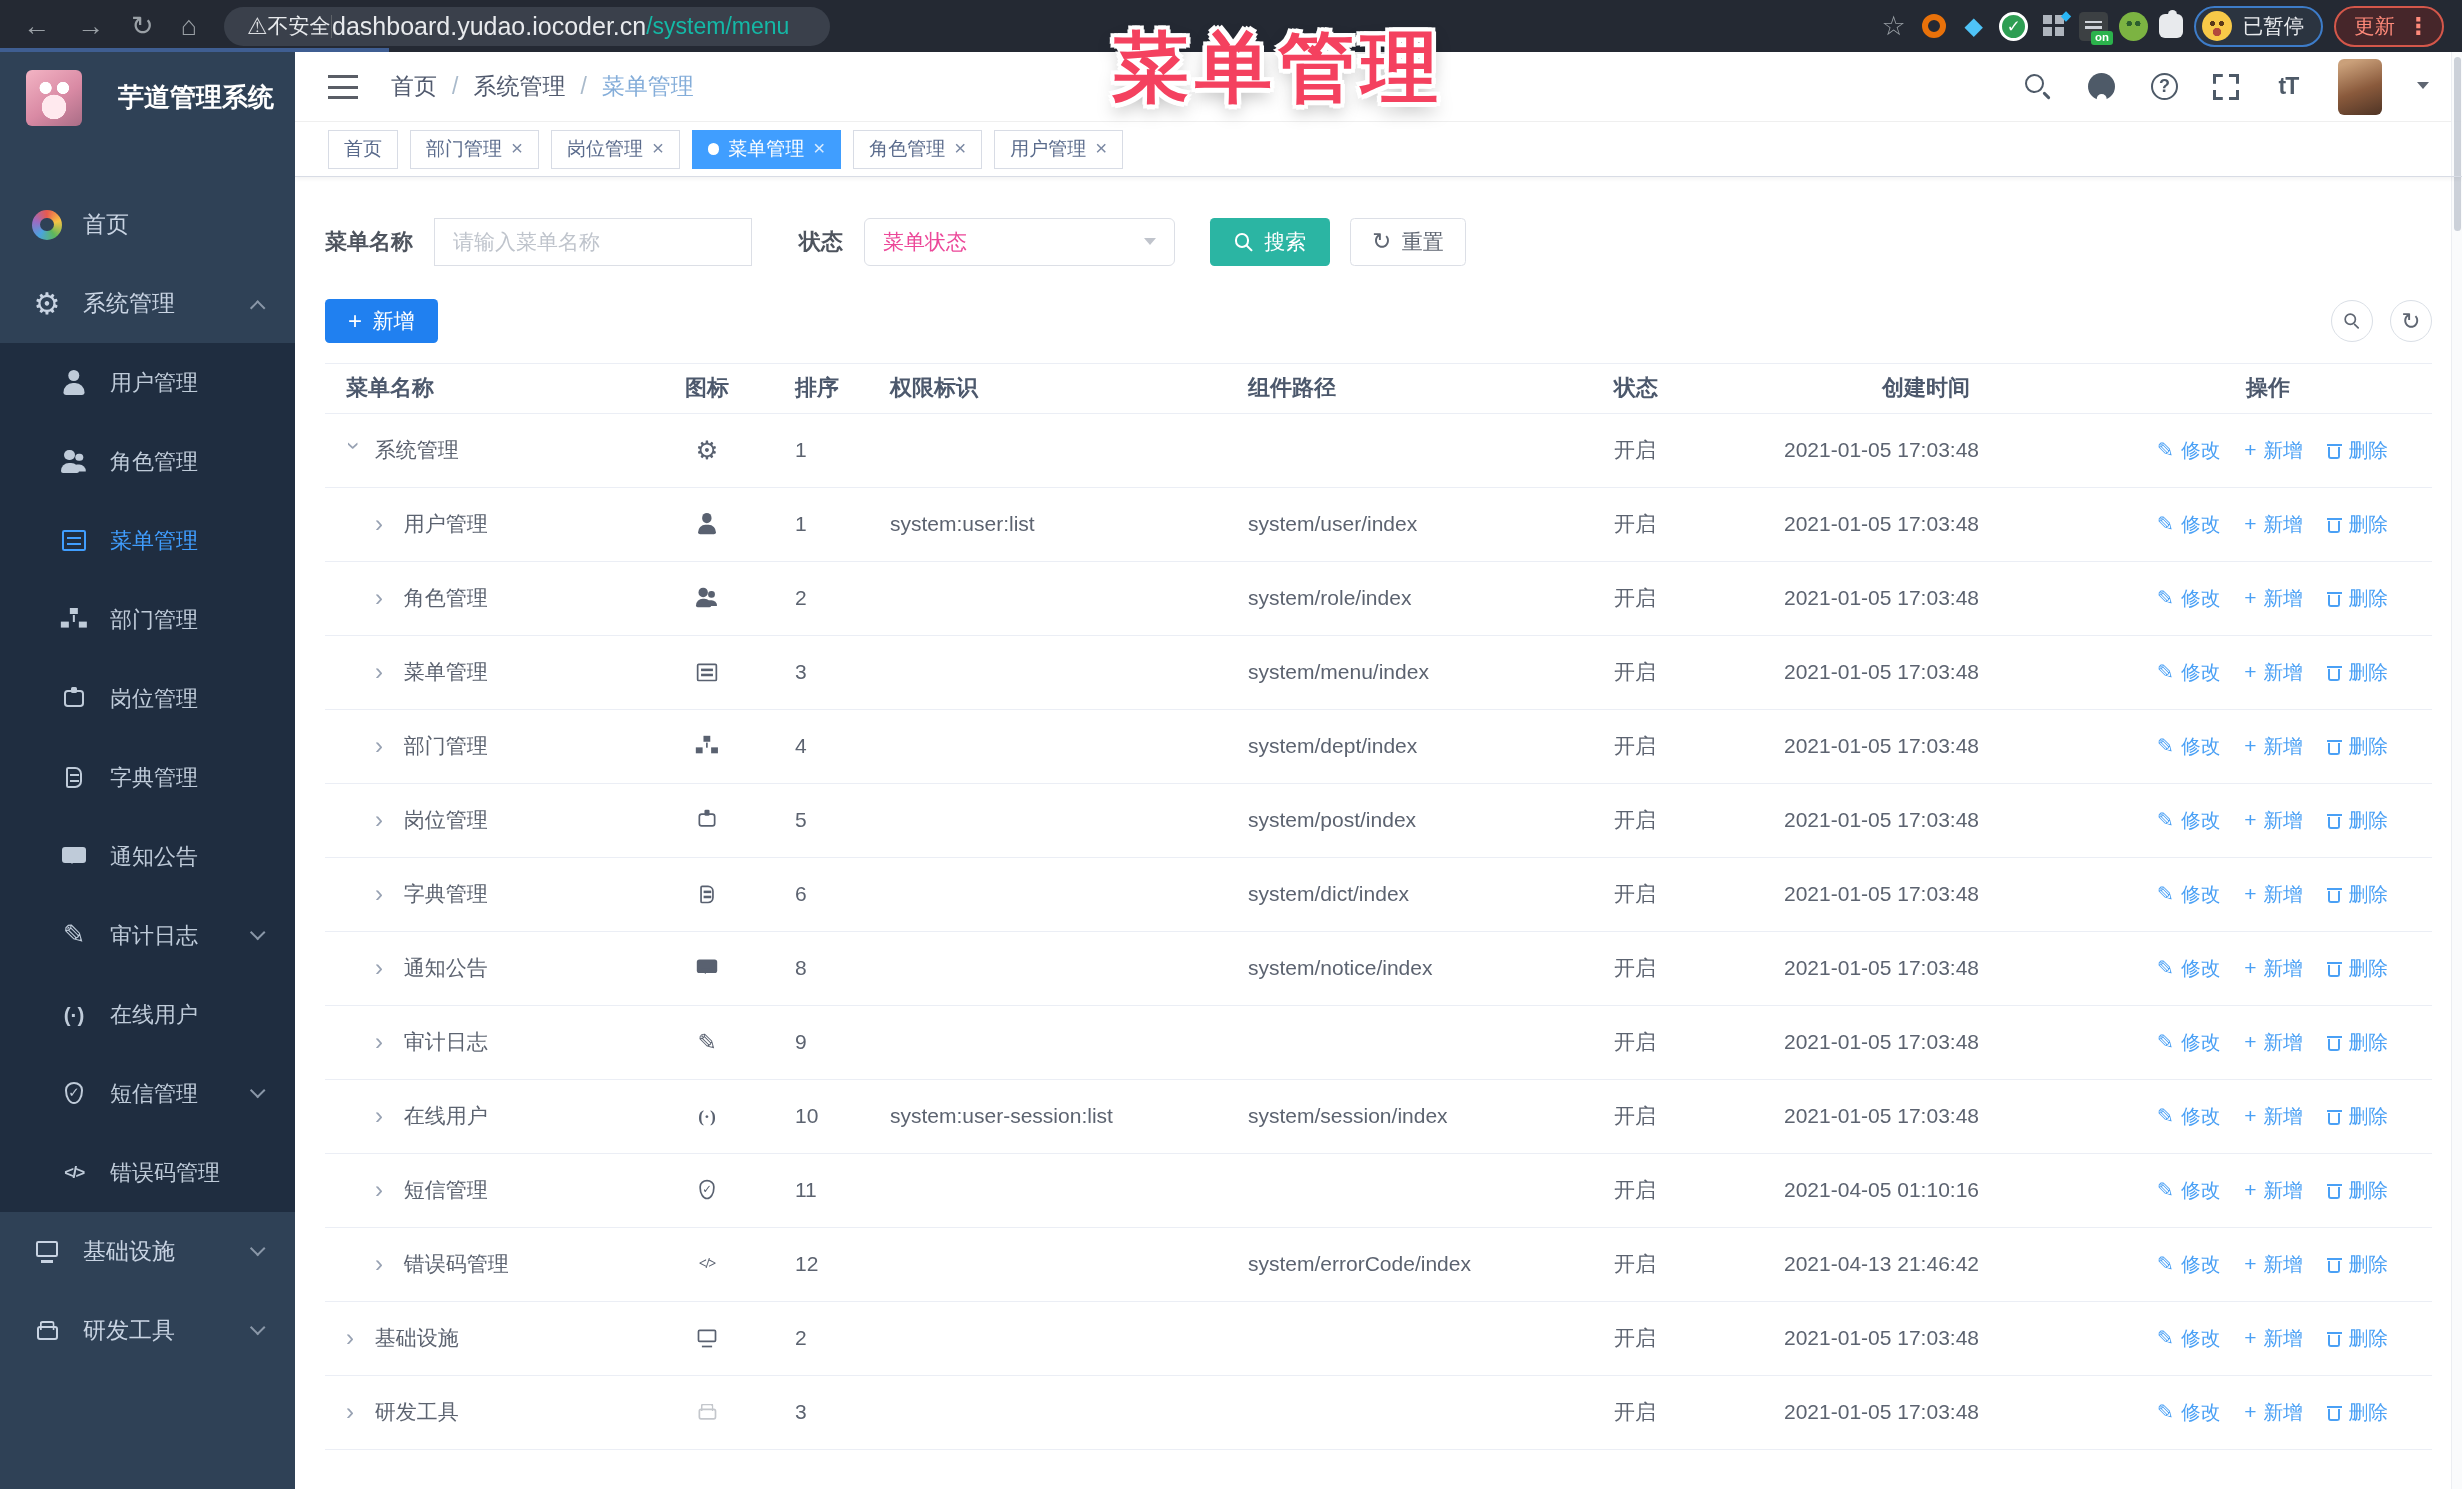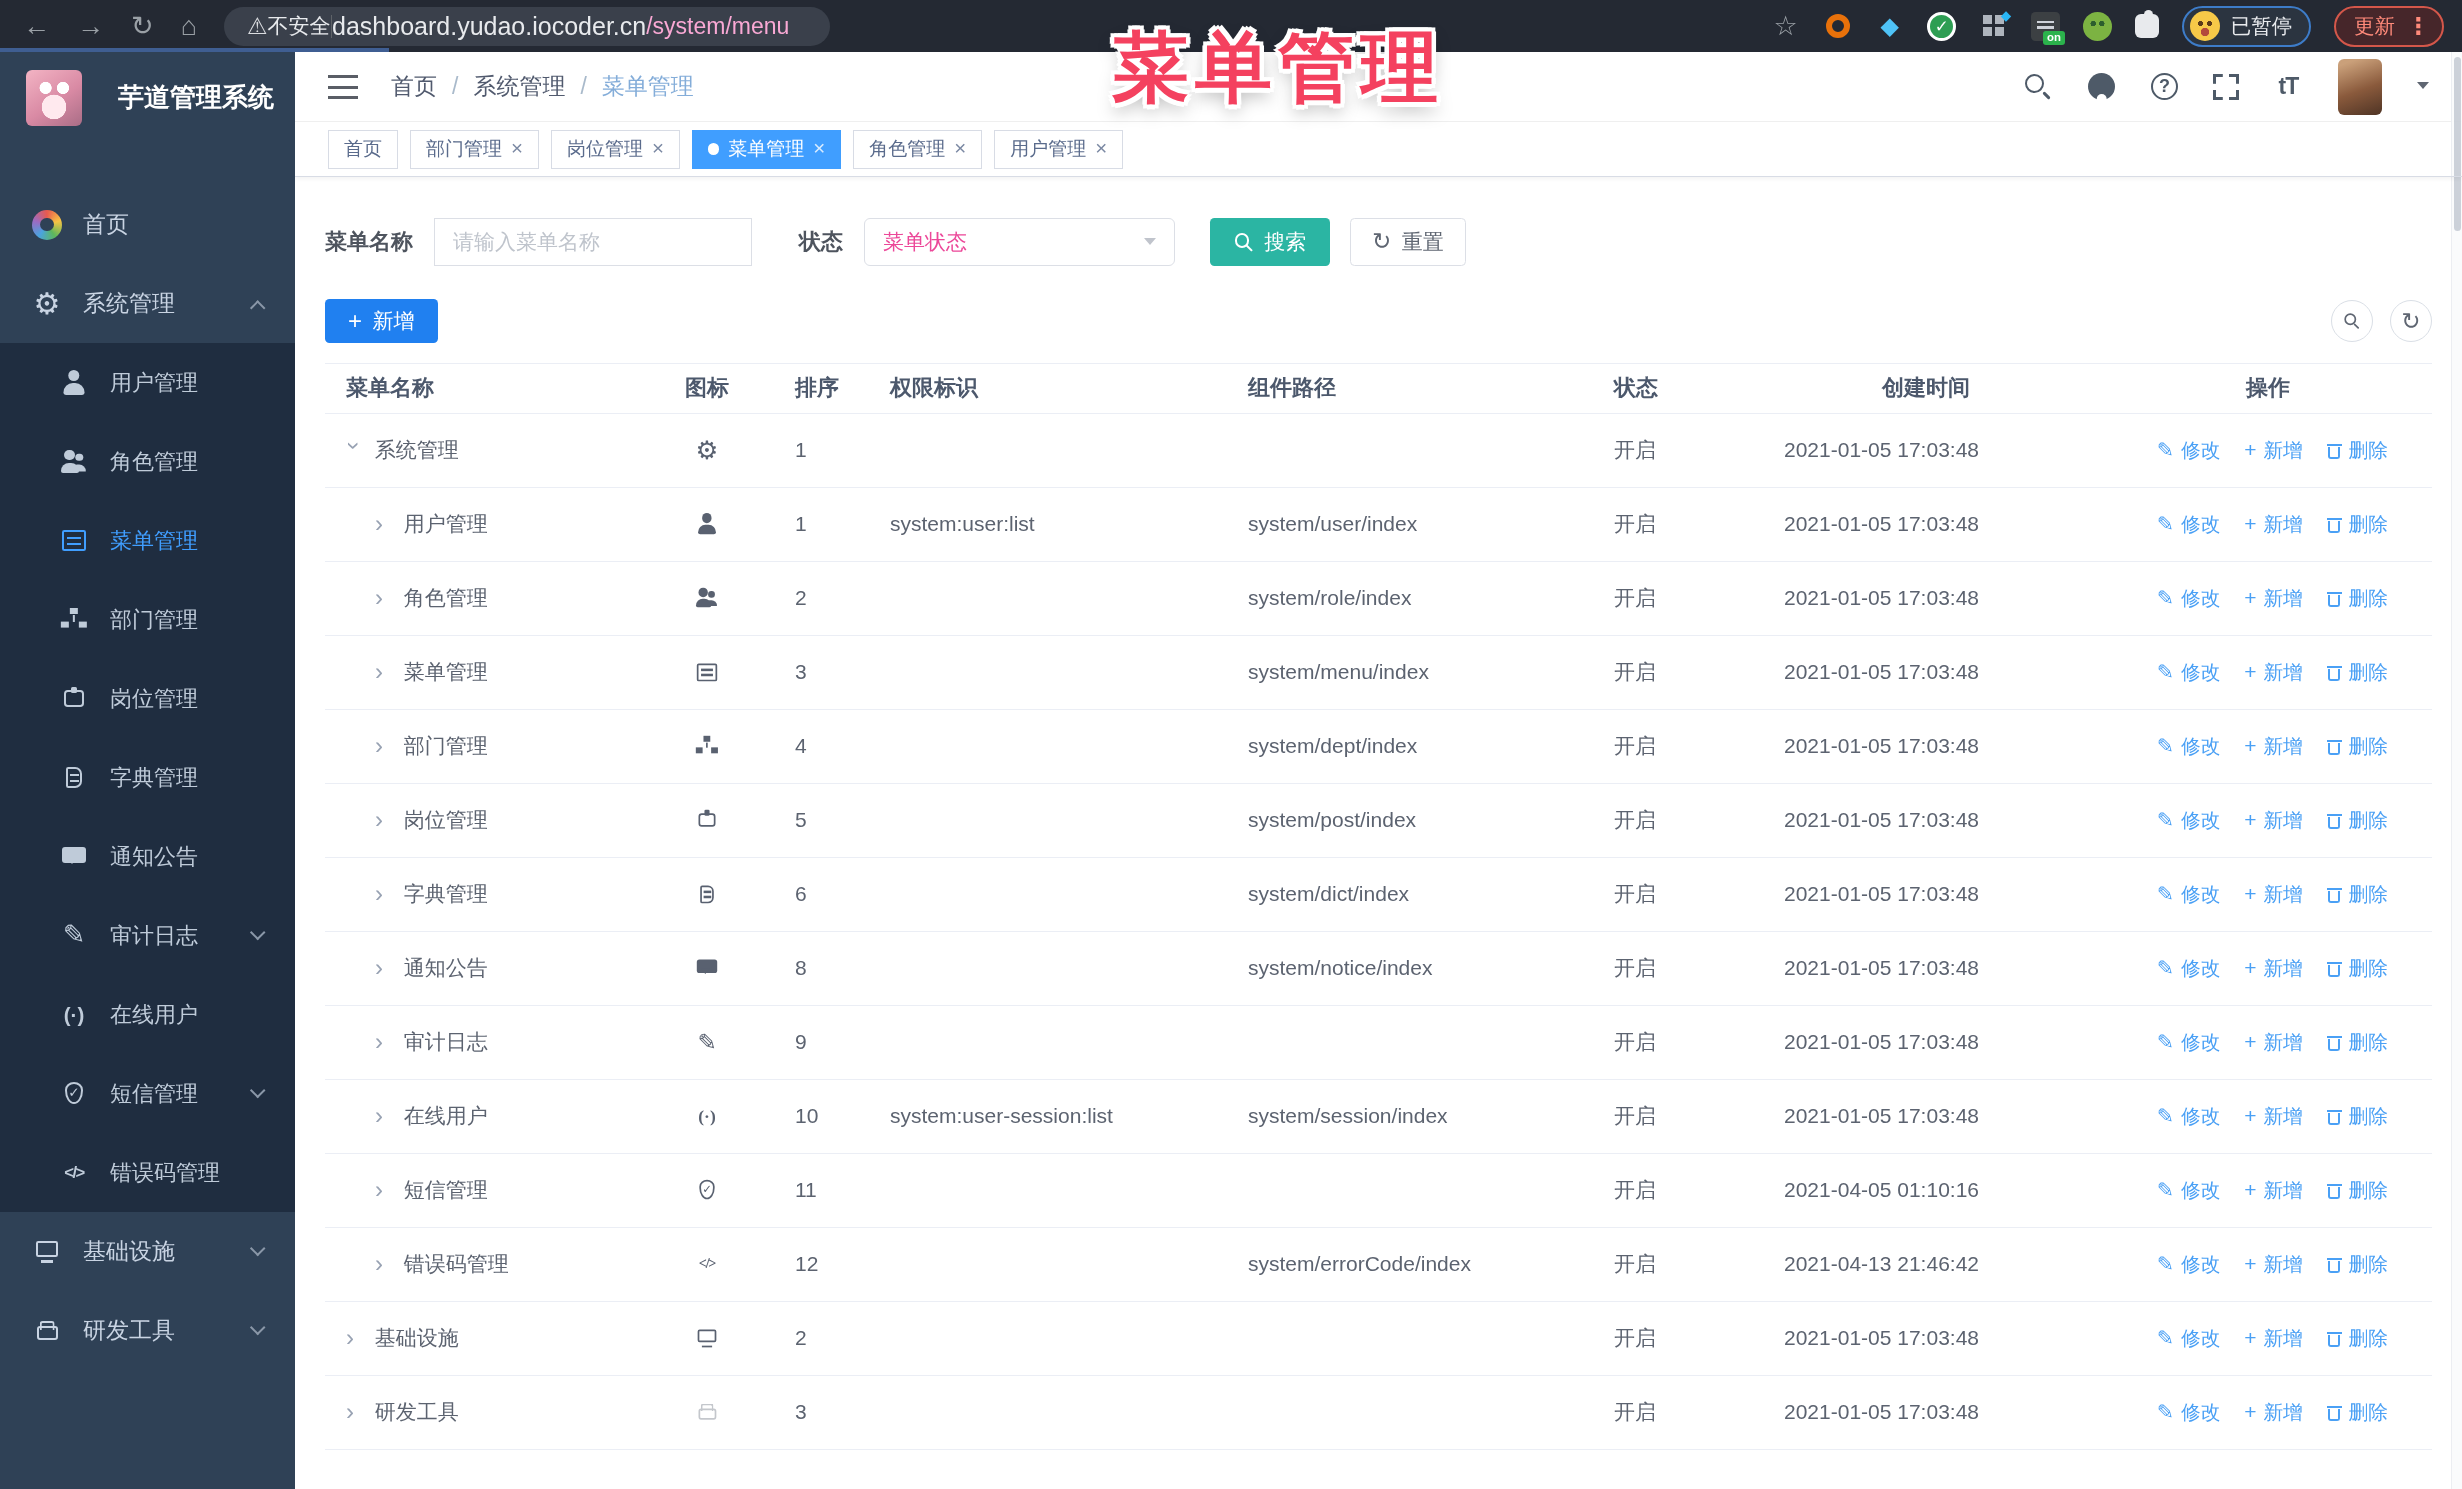--- a/index.html
+++ b/index.html
@@ -9,22 +9,22 @@
   
   .browser-bar{position:absolute;top:0;left:0;right:0;height:52px;background:#242933;
     display:flex;align-items:center;padding:0 18px 0 23px;z-index:10;}
   .bi{color:#9aa0a6;font-size:27px;margin-right:27px;line-height:1;cursor:pointer;}
   .url-pill{display:flex;align-items:center;gap:0;height:39px;width:606px;
     background:#3a404b;border-radius:19.7px;padding:0 23px;color:#e8eaed;}
   .url-pill [data-name="warning-icon"]::before{content:"⚠";font-size:23px;color:#dadce0;}
   .url-sec{font-size:21px;color:#e8eaed;}
   .url-div{width:1.5px;height:23px;background:#5f6368;}
   .url-host{font-size:25px;color:#e8eaed;}
-  .url-path{font-size:23px;color:#f9a8d4;}
-  .ext-row{margin-left:auto;display:flex;align-items:center;gap:23px;}
+  .url-path{font-size:23px;color:#14b8a6;}
+  .ext-row{margin-left:auto;display:flex;align-items:center;gap:11px;}
   [data-name="bookmark-star-icon"]::before{content:"☆";color:#9aa0a6;font-size:27px;}
   .ext{position:relative;width:29px;height:29px;display:inline-flex;align-items:center;justify-content:center;}
   [data-name="ext-orange-icon"]::before{content:"";width:12px;height:12px;border:6.8px solid #e8710a;border-radius:50%;}
   [data-name="ext-gem-icon"]::before{content:"◆";color:#4fc3f7;font-size:24px;}
   [data-name="ext-green-check-icon"]{background:#2e9e53;border-radius:50%;border:3px solid #fff;}
   [data-name="ext-green-check-icon"]::before{content:"✓";color:#fff;font-size:16.7px;font-weight:700;}
   [data-name="ext-grid-icon"]::before{content:"";position:absolute;top:3.8px;left:3.8px;width:9px;height:9px;
     background:#aeb4bd;box-shadow:12px 0 0 #aeb4bd,0 12px 0 #aeb4bd,12px 12px 0 #aeb4bd;}
   [data-name="ext-grid-icon"]::after{content:"◆";position:absolute;right:-3px;top:-4.5px;color:#29b6f6;font-size:13.6px;}
   [data-name="ext-on-icon"]{background:#3c4043;border-radius:4.5px;}

